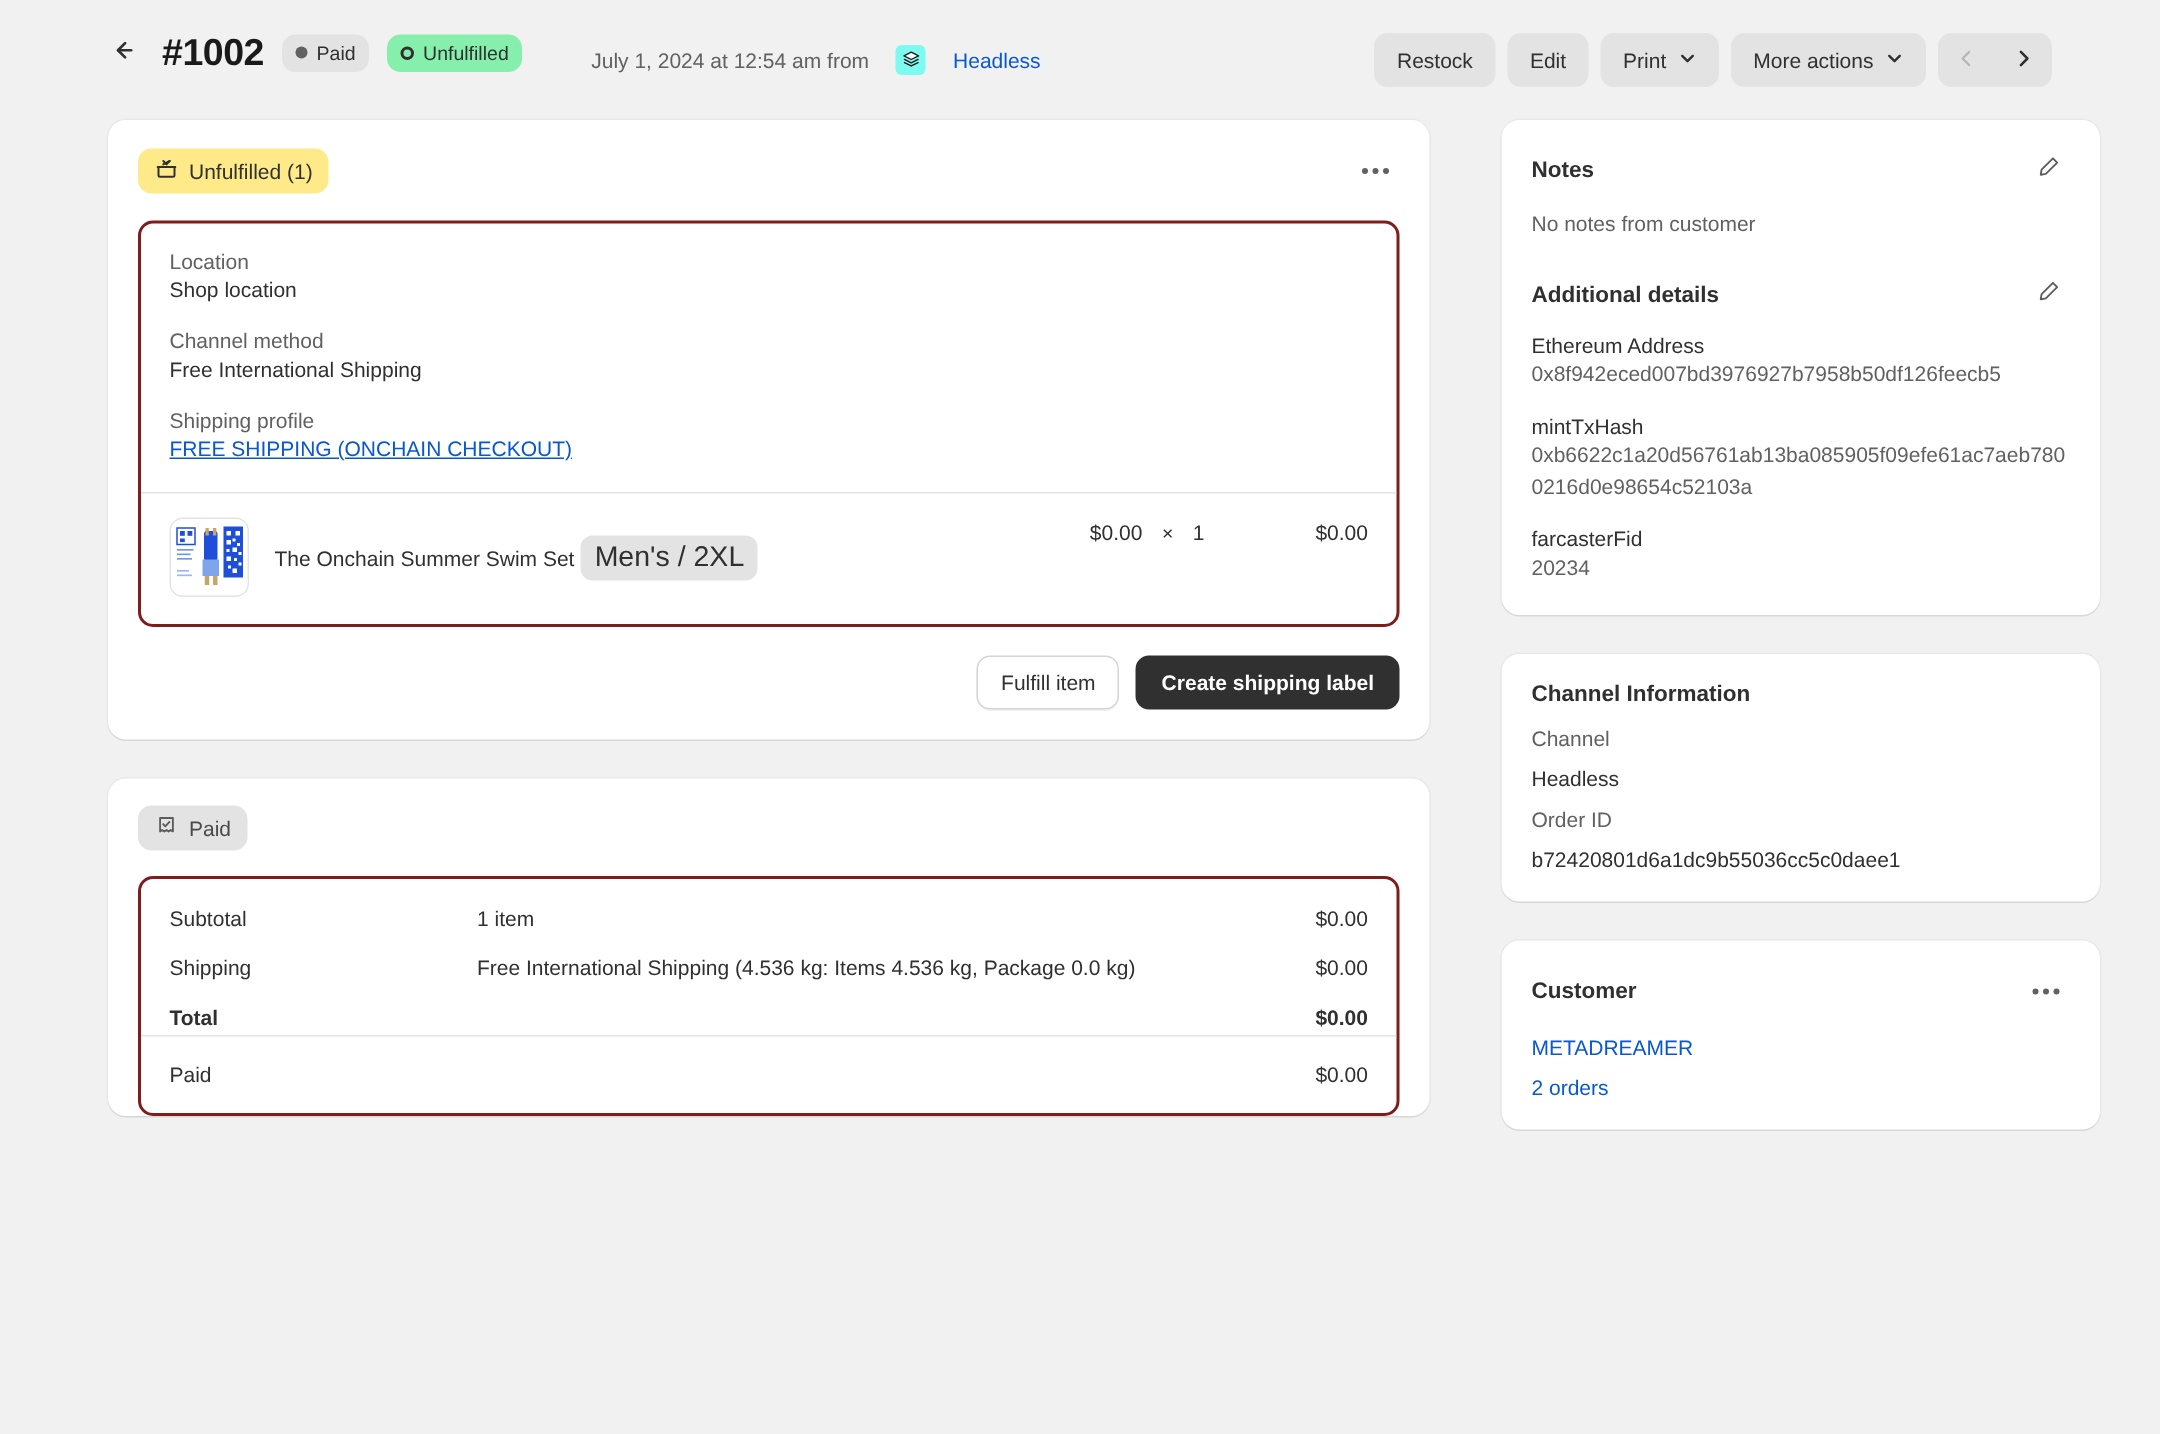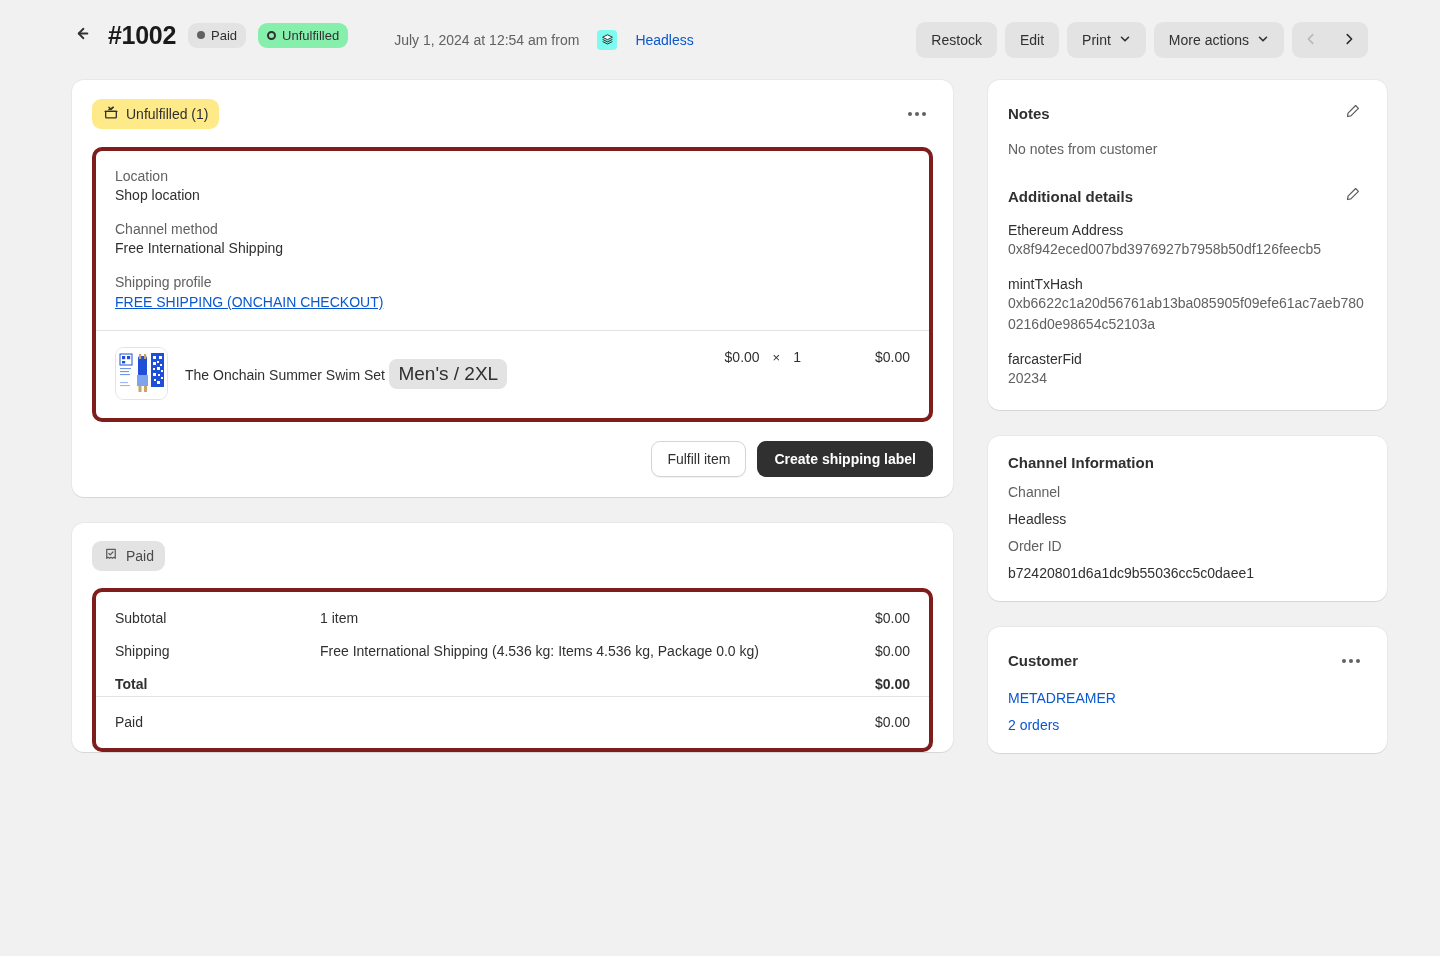--- a/index.html
+++ b/index.html
@@ -110,21 +110,21 @@
     width: 38px; height: 36px;
     border: none; background: transparent;
     display: flex; align-items: center; justify-content: center;
     cursor: pointer;
   }
   .pager-btn.disabled { cursor: default; }
 
   
   .content {
     display: flex;
-    gap: 35px;
+    gap: 48px;
     padding: 22px 24px 0 24px;
     align-items: flex-start;
   }
   .col-main { width: 881px; flex: none; }
   .col-side { width: 399px; flex: none; }
 
   .card {
     background: #fff;
     border-radius: 12px;
     box-shadow: 0 1px 0 rgba(0,0,0,0.07), 0 0 0 1px rgba(0,0,0,0.035);
@@ -154,21 +154,21 @@
     gap: 3px;
     cursor: pointer;
   }
   .kebab i {
     width: 4px; height: 4px; border-radius: 50%;
     background: #616161; display: block;
   }
 
   .inner-box {
     margin: 17px 20px 0 20px;
-    border: 4px solid #7f1d1d;
+    border: 2px solid #7f1d1d;
     border-radius: 10px;
     overflow: hidden;
   }
   .inner-pad { padding: 17px 19px 19px 19px; }
 
   .field { margin-bottom: 18px; }
   .field:last-child { margin-bottom: 0; }
   .field-label { font-size: 14px; color: #616161; margin-bottom: 3px; }
   .field-value { font-size: 14px; color: #303030; }
   .field-link {

